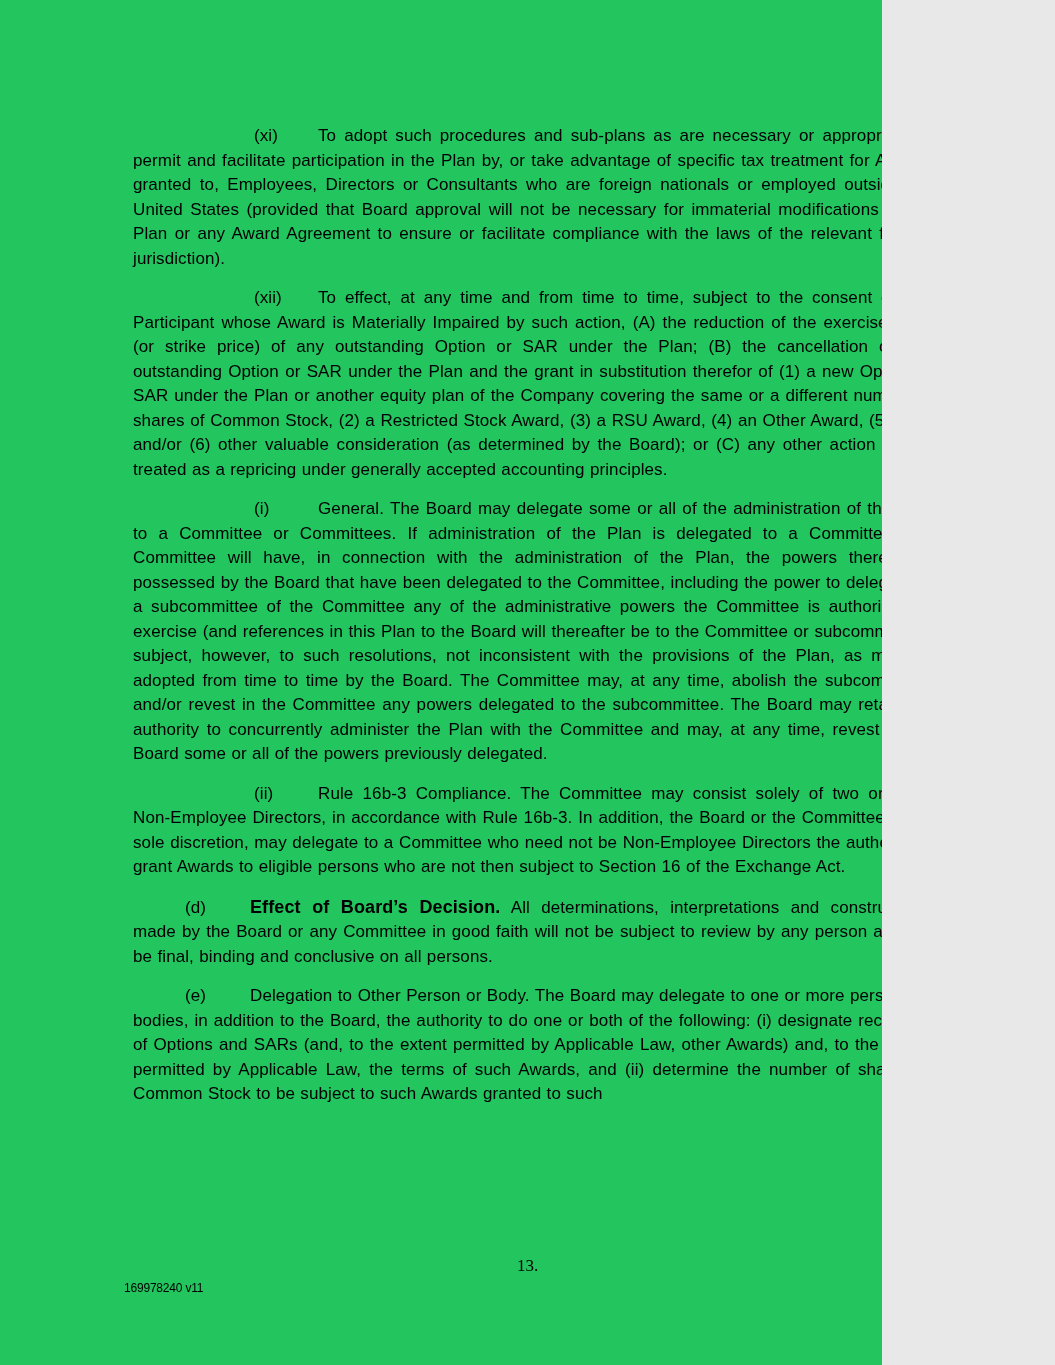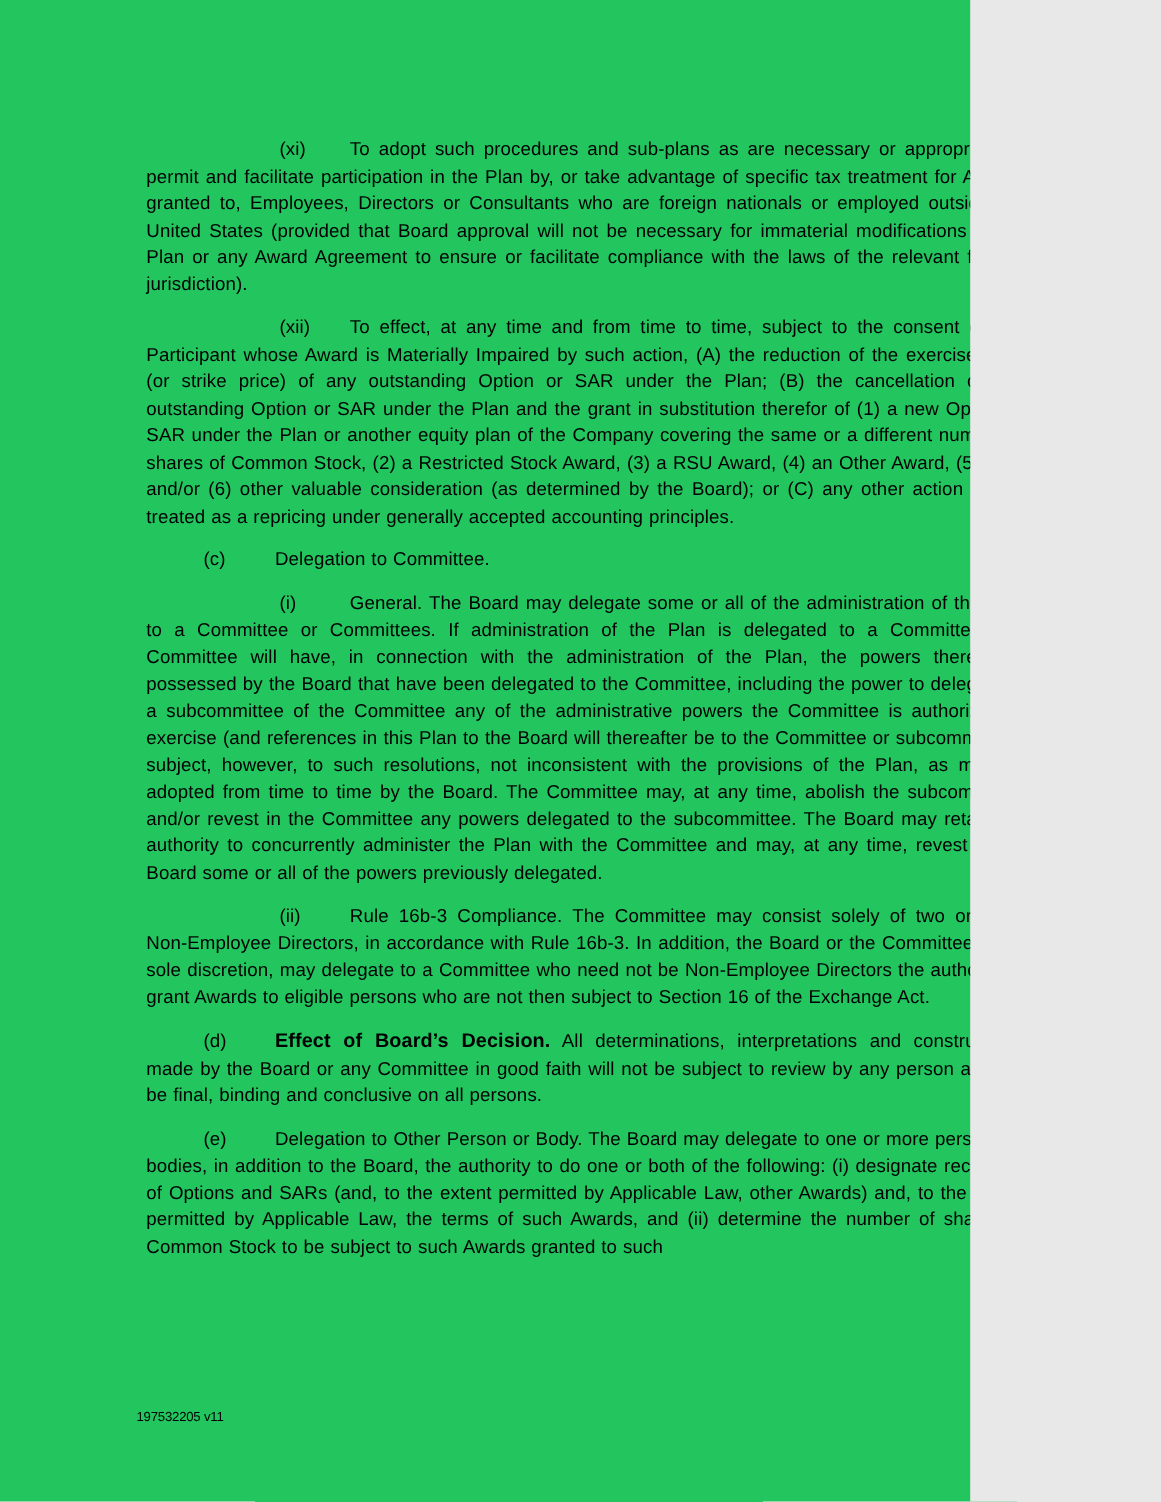--- a/index.html
+++ b/index.html
@@ -66,27 +66,27 @@
 </head>
 <body>
 
 <div class="page">
   <div class="content">
 
     <p class="body-para p-roman"><span class="tab-label">(xi)</span><span>To adopt such procedures and sub-plans as are necessary or appropriate to permit and facilitate participation in the Plan by, or take advantage of specific tax treatment for Awards granted to, Employees, Directors or Consultants who are foreign nationals or employed outside the United States (provided that Board approval will not be necessary for immaterial modifications to the Plan or any Award Agreement to ensure or facilitate compliance with the laws of the relevant foreign jurisdiction).</span></p>
 
     <p class="body-para p-roman"><span class="tab-label">(xii)</span><span>To effect, at any time and from time to time, subject to the consent of any Participant whose Award is Materially Impaired by such action, (A) the reduction of the exercise price (or strike price) of any outstanding Option or SAR under the Plan; (B) the cancellation of any outstanding Option or SAR under the Plan and the grant in substitution therefor of (1) a new Option or SAR under the Plan or another equity plan of the Company covering the same or a different number of shares of Common Stock, (2) a Restricted Stock Award, (3) a RSU Award, (4) an Other Award, (5) cash and/or (6) other valuable consideration (as determined by the Board); or (C) any other action that is treated as a repricing under generally accepted accounting principles.</span></p>
 
-    <p class="body-para p-letter"><span class="tab-label">(c)</span><span>Delegation to Committee.</span></p>
 
     <p class="body-para p-roman"><span class="tab-label">(i)</span><span>General.  The Board may delegate some or all of the administration of the Plan to a Committee or Committees.  If administration of the Plan is delegated to a Committee, the Committee will have, in connection with the administration of the Plan, the powers theretofore possessed by the Board that have been delegated to the Committee, including the power to delegate to a subcommittee of the Committee any of the administrative powers the Committee is authorized to exercise (and references in this Plan to the Board will thereafter be to the Committee or subcommittee), subject, however, to such resolutions, not inconsistent with the provisions of the Plan, as may be adopted from time to time by the Board. The Committee may, at any time, abolish the subcommittee and/or revest in the Committee any powers delegated to the subcommittee.  The Board may retain the authority to concurrently administer the Plan with the Committee and may, at any time, revest in the Board some or all of the powers previously delegated.</span></p>
 
     <p class="body-para p-roman"><span class="tab-label">(ii)</span><span>Rule 16b-3 Compliance.  The Committee may consist solely of two or more Non-Employee Directors, in accordance with Rule 16b-3.  In addition, the Board or the Committee, in its sole discretion, may delegate to a Committee who need not be Non-Employee Directors the authority to grant Awards to eligible persons who are not then subject to Section 16 of the Exchange Act.</span></p>
 
     <p class="body-para p-letter"><span class="tab-label">(d)</span><span class="bold-lead">Effect of Board’s Decision.</span> <span>All determinations, interpretations and constructions made by the Board or any Committee in good faith will not be subject to review by any person and will be final, binding and conclusive on all persons.</span></p>
 
     <p class="body-para p-letter"><span class="tab-label">(e)</span><span>Delegation to Other Person or Body.  The Board may delegate to one or more persons or bodies, in addition to the Board, the authority to do one or both of the following: (i) designate recipients of Options and SARs (and, to the extent permitted by Applicable Law, other Awards) and, to the extent permitted by Applicable Law, the terms of such Awards, and (ii) determine the number of shares of Common Stock to be subject to such Awards granted to such</span></p>
 
   </div>
 
+  <div class="page-number">13.</div>
 
-  <div class="footer-doc-id">197532205 v11</div>
+  <div class="footer-doc-id">169978240 v11</div>
 </div>
 
 </body></html>

